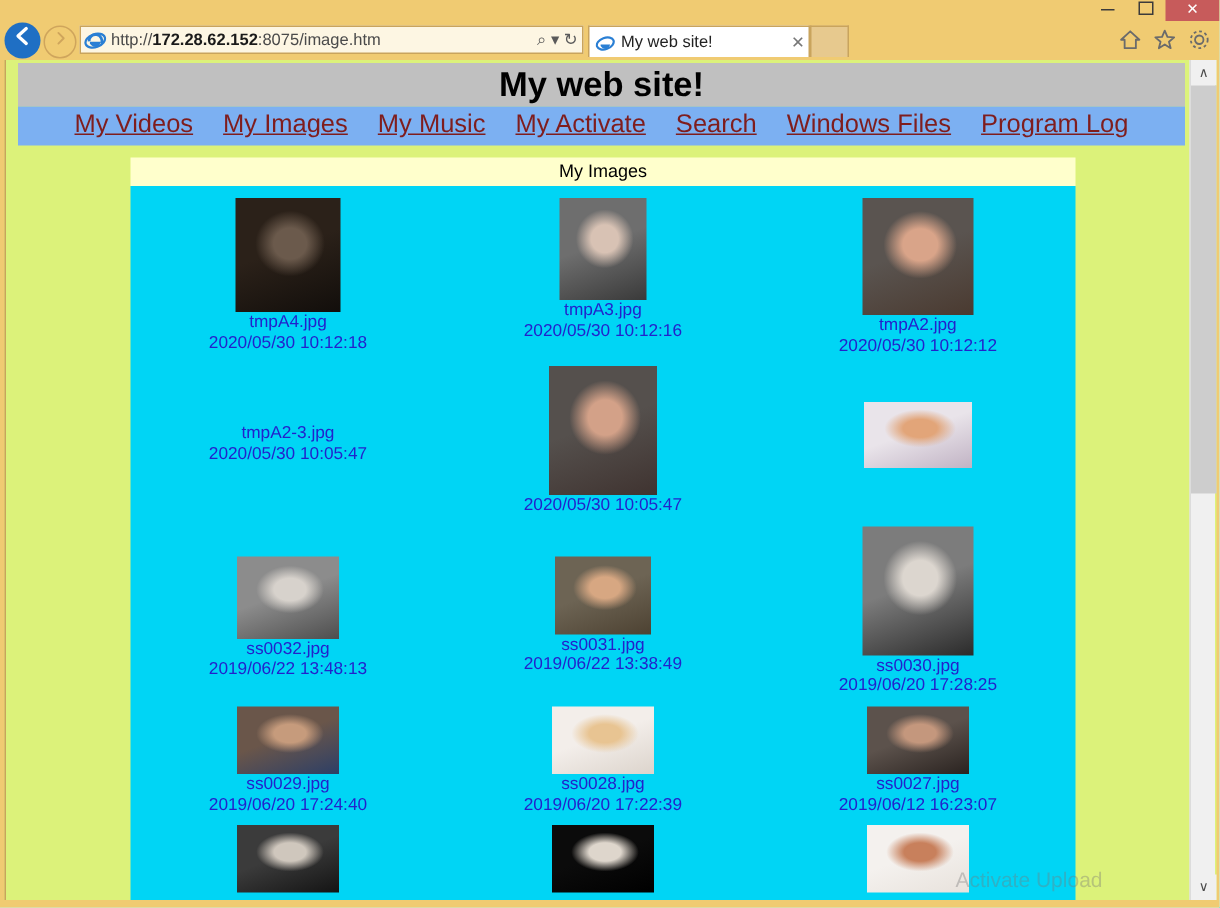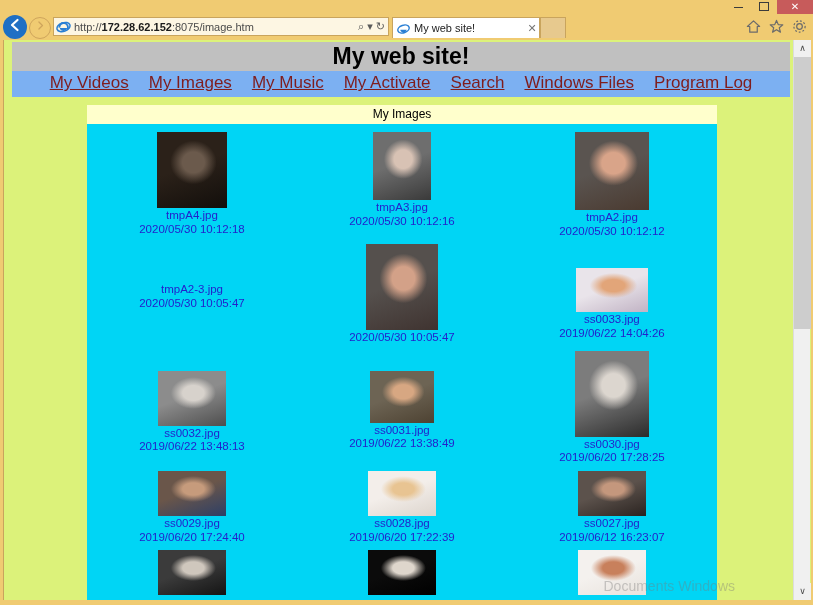--- a/index.html
+++ b/index.html
@@ -419,24 +419,20 @@
               </div>
             </div>
             <div class="cell">
               <a class="thumb-wrap"><span class="thumb" style="width: 72px; height: 86px; background: radial-gradient(46% 40% at 52% 40%, rgb(211, 161, 136) 0%, rgb(211, 161, 136) 34%, rgba(0, 0, 0, 0) 72%), linear-gradient(160deg, rgb(85, 80, 77) 0%, rgb(85, 80, 77) 45%, rgb(63, 51, 48) 100%);"></span></a>
               <div class="cap">
                 <span class="fdate">2020/05/30 10:05:47</span>
               </div>
             </div>
             <div class="cell" style="padding-top: 26px;">
               <a class="thumb-wrap"><span class="thumb" style="width: 72px; height: 44px; background: radial-gradient(46% 40% at 52% 40%, rgb(226, 165, 121) 0%, rgb(226, 165, 121) 34%, rgba(0, 0, 0, 0) 72%), linear-gradient(160deg, rgb(233, 228, 234) 0%, rgb(233, 228, 234) 45%, rgb(193, 179, 196) 100%);"></span></a>
-              <div class="cap">
-                <a class="fname">ss0033.jpg</a>
-                <span class="fdate">2019/06/22 14:04:26</span>
-              </div>
             </div>
           </div>
           <div class="grid-row">
             <div class="cell" style="padding-top: 22px;">
               <a class="thumb-wrap"><span class="thumb" style="width: 68px; height: 55px; background: radial-gradient(46% 40% at 52% 40%, rgb(215, 210, 204) 0%, rgb(215, 210, 204) 34%, rgba(0, 0, 0, 0) 72%), linear-gradient(160deg, rgb(140, 140, 140) 0%, rgb(140, 140, 140) 45%, rgb(78, 78, 78) 100%);"></span></a>
               <div class="cap">
                 <a class="fname">ss0032.jpg</a>
                 <span class="fdate">2019/06/22 13:48:13</span>
               </div>
             </div>
@@ -484,21 +480,21 @@
             </div>
             <div class="cell">
               <a class="thumb-wrap"><span class="thumb" style="width: 68px; height: 45px; background: radial-gradient(46% 40% at 52% 40%, rgb(222, 214, 204) 0%, rgb(222, 214, 204) 34%, rgba(0, 0, 0, 0) 72%), linear-gradient(160deg, rgb(11, 11, 11) 0%, rgb(11, 11, 11) 45%, rgb(0, 0, 0) 100%);"></span></a>
             </div>
             <div class="cell">
               <a class="thumb-wrap"><span class="thumb" style="width: 68px; height: 45px; background: radial-gradient(46% 40% at 52% 40%, rgb(200, 128, 92) 0%, rgb(200, 128, 92) 34%, rgba(0, 0, 0, 0) 72%), linear-gradient(160deg, rgb(244, 241, 238) 0%, rgb(244, 241, 238) 45%, rgb(232, 226, 220) 100%);"></span></a>
             </div>
           </div>
         </div>
 
-      <div id="watermark">Documents Windows</div>
+      <div id="watermark">Activate Upload</div>
     </div>
   </div>
 
   <div id="scrollbar">
     <div class="sb-arrow" id="sb-up">∧</div>
     <div id="sb-thumb"></div>
     <div class="sb-arrow" id="sb-down">∨</div>
   </div>
 
   <div id="statusbar-strip"></div>

